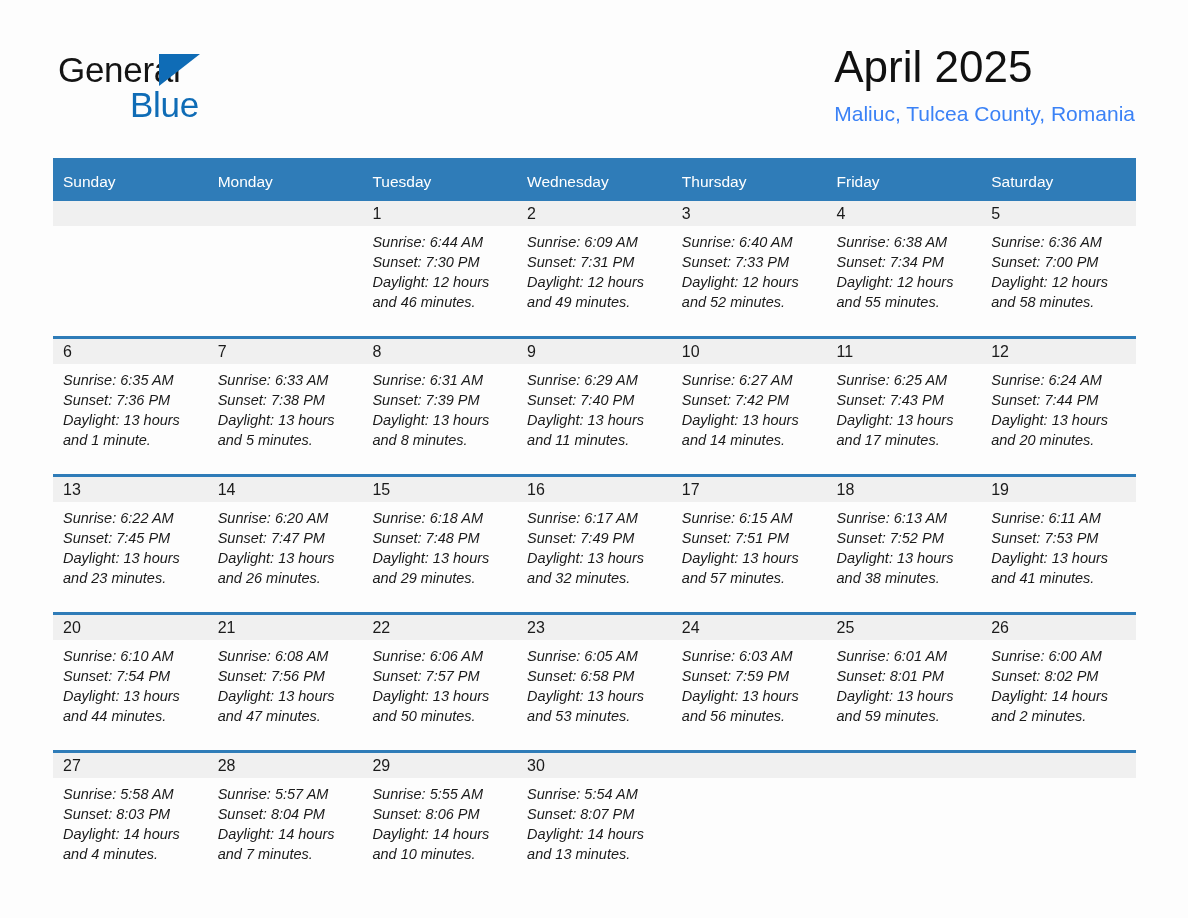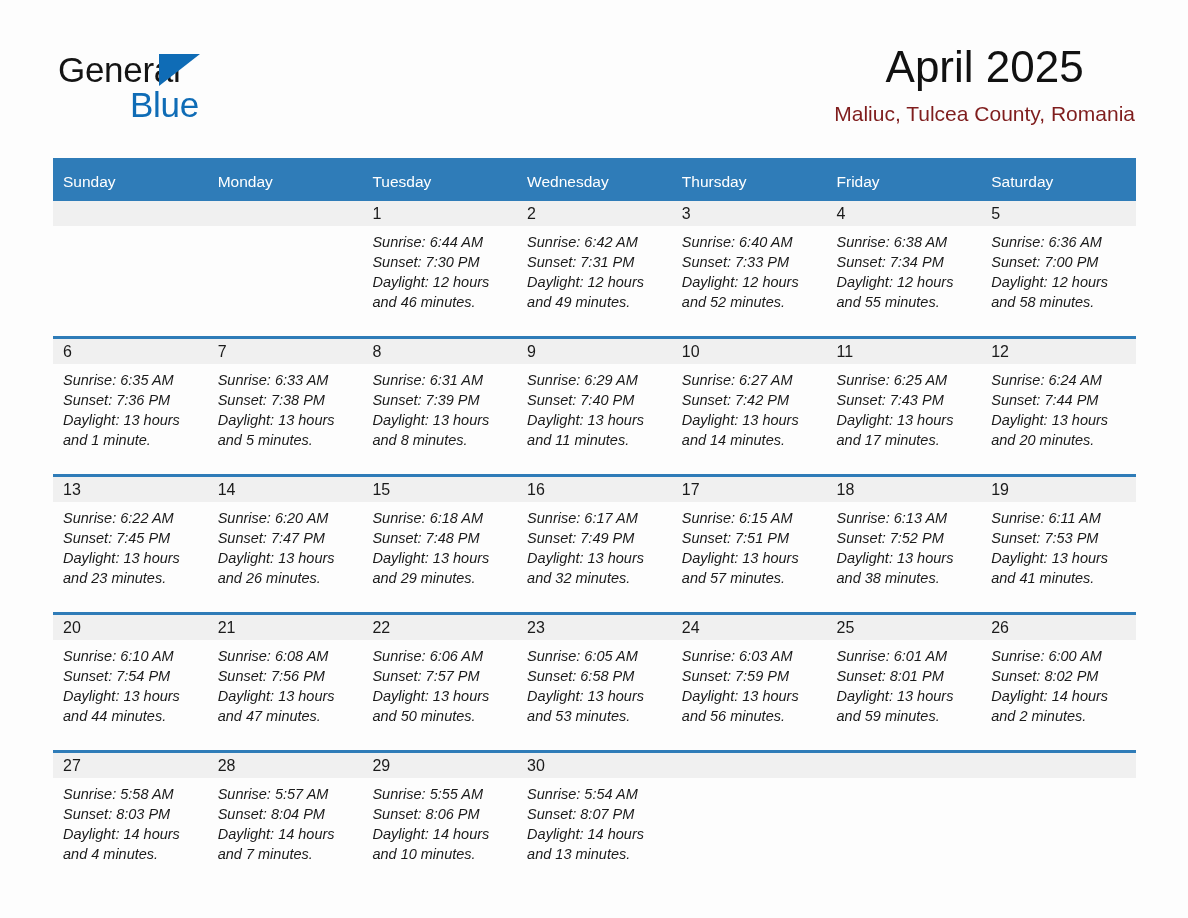--- a/index.html
+++ b/index.html
@@ -65,34 +65,34 @@
     font-size: 35px;
     letter-spacing: -0.3px;
     color: #0f6cb6;
     line-height: 1;
   }
 
   .title-block {
     position: absolute;
     right: 0;
     top: 0;
-    text-align: center;
+    text-align: left;
   }
   .month-title {
     font-size: 44px;
     font-weight: normal;
     color: #111;
     line-height: 1.05;
     margin: 0;
     letter-spacing: 0px;
   }
   .location-title {
     font-size: 21px;
     font-weight: normal;
-    color: #7f1d1d;
+    color: #3b82f6;
     margin: 12px 0 0 0;
     line-height: 1.1;
   }
 
   
   .calendar {
     position: absolute;
     left: 53px;
     top: 158px;
     width: 1083px;
@@ -210,21 +210,21 @@
               <div class="cell-body">
                 <div>Sunrise: 6:44 AM</div>
                 <div>Sunset: 7:30 PM</div>
                 <div>Daylight: 12 hours</div>
                 <div>and 46 minutes.</div>
               </div>
             </td>
             <td>
               <div class="daynum-band">2</div>
               <div class="cell-body">
-                <div>Sunrise: 6:42 AM</div>
+                <div>Sunrise: 6:09 AM</div>
                 <div>Sunset: 7:31 PM</div>
                 <div>Daylight: 12 hours</div>
                 <div>and 49 minutes.</div>
               </div>
             </td>
             <td>
               <div class="daynum-band">3</div>
               <div class="cell-body">
                 <div>Sunrise: 6:40 AM</div>
                 <div>Sunset: 7:33 PM</div>

